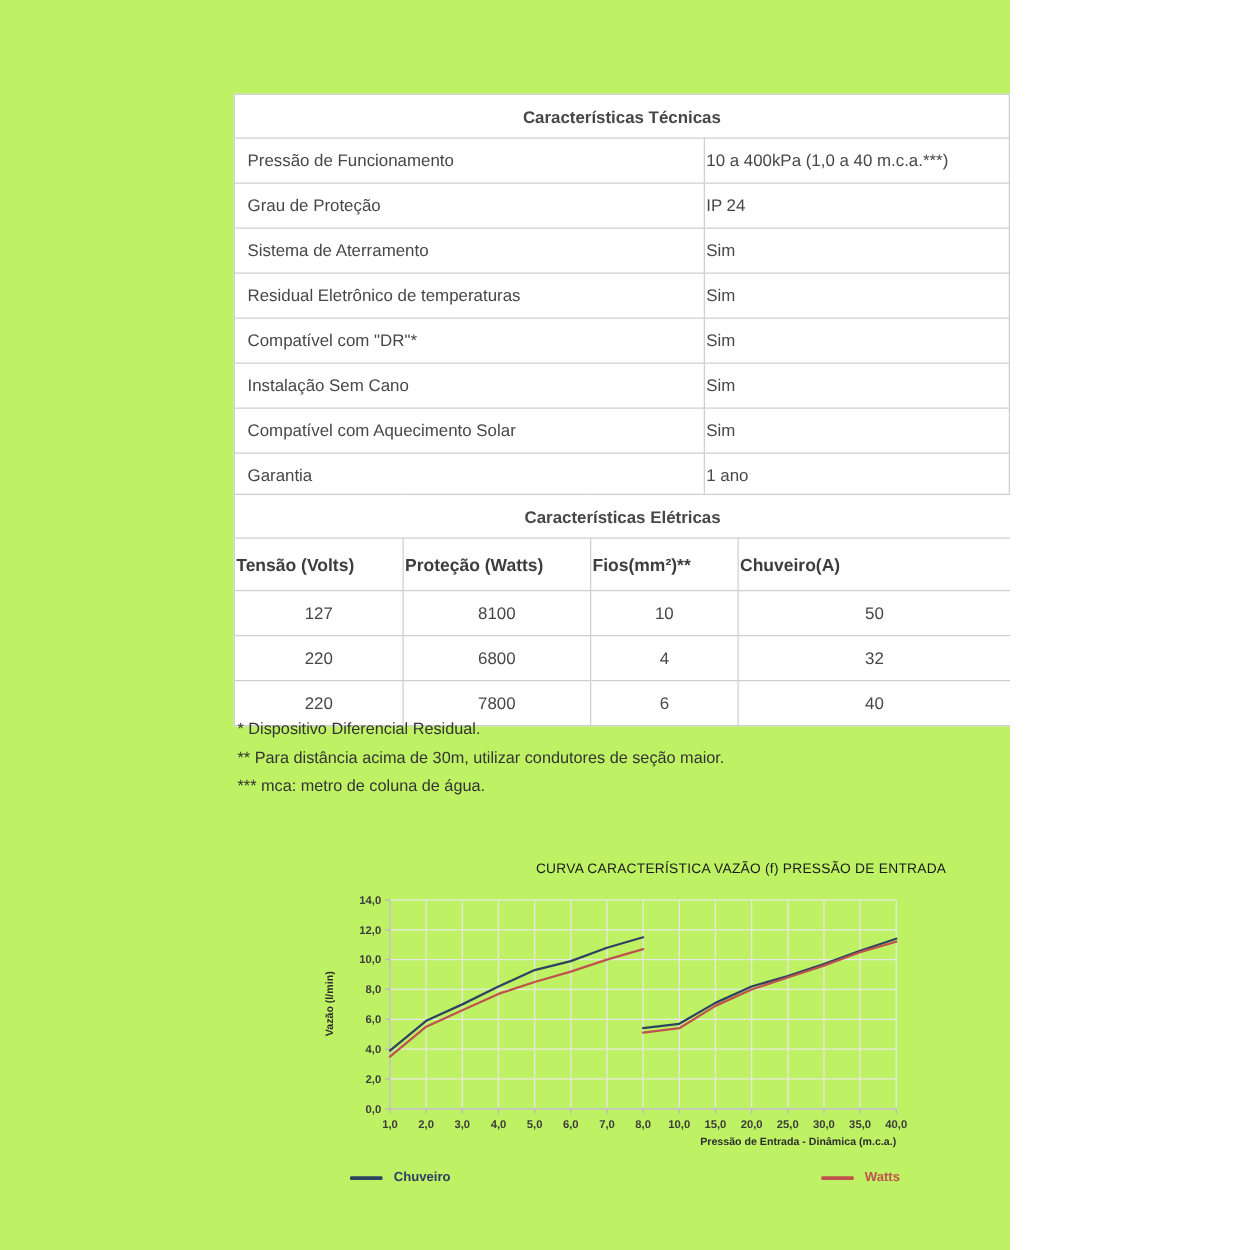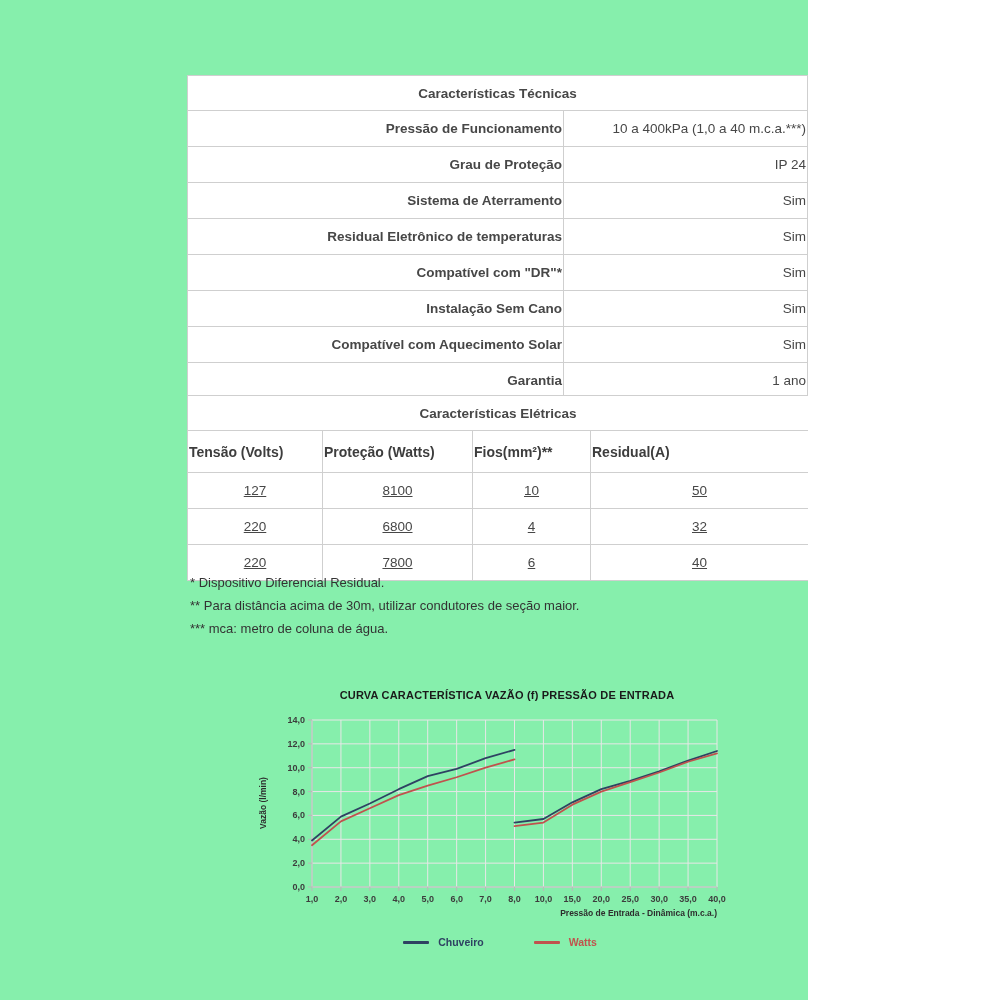--- a/index.html
+++ b/index.html
@@ -1,43 +1,43 @@
 <!DOCTYPE html>
 <html><head>
 <meta charset="utf-8">
 <style>
   html,body{margin:0;padding:0;background:#fff;}
   .page{
-    position:relative;width:808px;height:1000px;background:#86efac;overflow:hidden;
+    position:relative;width:808px;height:1000px;background:#bef264;overflow:hidden;
     font-family:"Liberation Sans","DejaVu Sans",sans-serif;color:#424242;
   }
   
   table.spec{border-collapse:collapse;table-layout:fixed;position:absolute;background:#fff;}
   table.spec td,table.spec th{border:1px solid #cfcfcf;font-size:13.5px;color:#474747;overflow:hidden;white-space:nowrap;}
   .tbl-title{font-weight:bold;font-size:14.5px;color:#3c3c3c;text-align:center;height:32px;}
   #tech-table{left:187px;top:75px;width:620px;}
   #tech-table td{height:33px;}
-  .tech-label{font-weight:bold;color:#3d3d3d;padding-left:10px;font-size:14px;text-align:right;}
-  .tech-value{text-align:right;}
+  .tech-label{font-weight:normal;color:#3d3d3d;padding-left:10px;font-size:14px;text-align:left;}
+  .tech-value{text-align:left;}
   #electric-table{left:187px;top:395px;width:621px;}
   #electric-table th.colhead{height:39px;font-weight:bold;font-size:14px;color:#3d3d3d;text-align:left;}
-  #electric-table td{height:33px;text-align:center;text-decoration:underline;}
+  #electric-table td{height:33px;text-align:center;}
   
   .footnotes{position:absolute;left:190px;top:571px;width:620px;}
   .footnote{font-size:13px;color:#333;line-height:23px;white-space:nowrap;}
   
-  .chart-title{position:absolute;left:257px;top:689px;width:500px;text-align:center;
-    font-size:11px;font-weight:bold;color:#1a1a1a;letter-spacing:.2px;}
+  .chart-title{position:absolute;left:257px;top:689px;width:500px;text-align:right;
+    font-size:11px;font-weight:normal;color:#1a1a1a;letter-spacing:.2px;}
   #chart-svg{position:absolute;left:252px;top:700px;}
   .y-axis-label{position:absolute;left:258px;top:748px;height:110px;width:14px;
     writing-mode:vertical-rl;transform:rotate(180deg);text-align:center;
     font-size:8.5px;font-weight:bold;color:#2d2d2d;}
   .x-axis-label{position:absolute;left:312px;top:908px;width:405px;text-align:right;
     font-size:8.5px;font-weight:bold;color:#2d2d2d;}
-  .legend{position:absolute;left:280px;top:936px;width:440px;display:flex;justify-content:center;gap:50px;align-items:center;}
+  .legend{position:absolute;left:280px;top:936px;width:440px;display:flex;justify-content:space-between;gap:50px;align-items:center;}
   .legend-item{display:flex;align-items:center;gap:9px;}
   .legend-swatch{width:26px;height:3px;border-radius:1px;}
   .legend-label{font-size:10.5px;font-weight:bold;}
 </style>
 </head>
 <body>
 
 <div class="page">
 
   <table class="spec" id="tech-table">
@@ -92,21 +92,21 @@
         <col style="width:218px">
       </colgroup>
     <tbody>
       <tr>
           <th class="tbl-title" colspan="4">Características Elétricas</th>
         </tr>
       <tr>
         <th class="colhead">Tensão (Volts)</th>
         <th class="colhead">Proteção (Watts)</th>
         <th class="colhead">Fios(mm²)**</th>
-        <th class="colhead">Residual(A)</th>
+        <th class="colhead">Chuveiro(A)</th>
       </tr>
       <tr>
         <td>127</td>
         <td>8100</td>
         <td>10</td>
         <td>50</td>
       </tr>
       <tr>
         <td>220</td>
         <td>6800</td>

